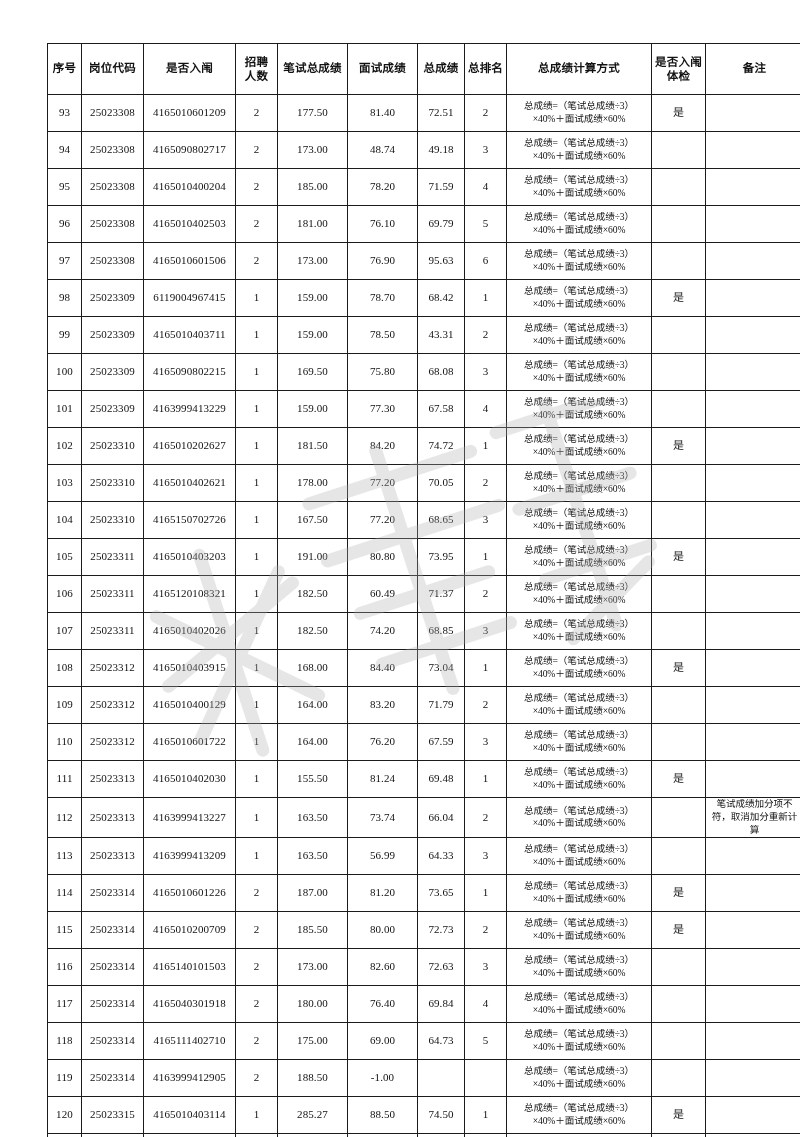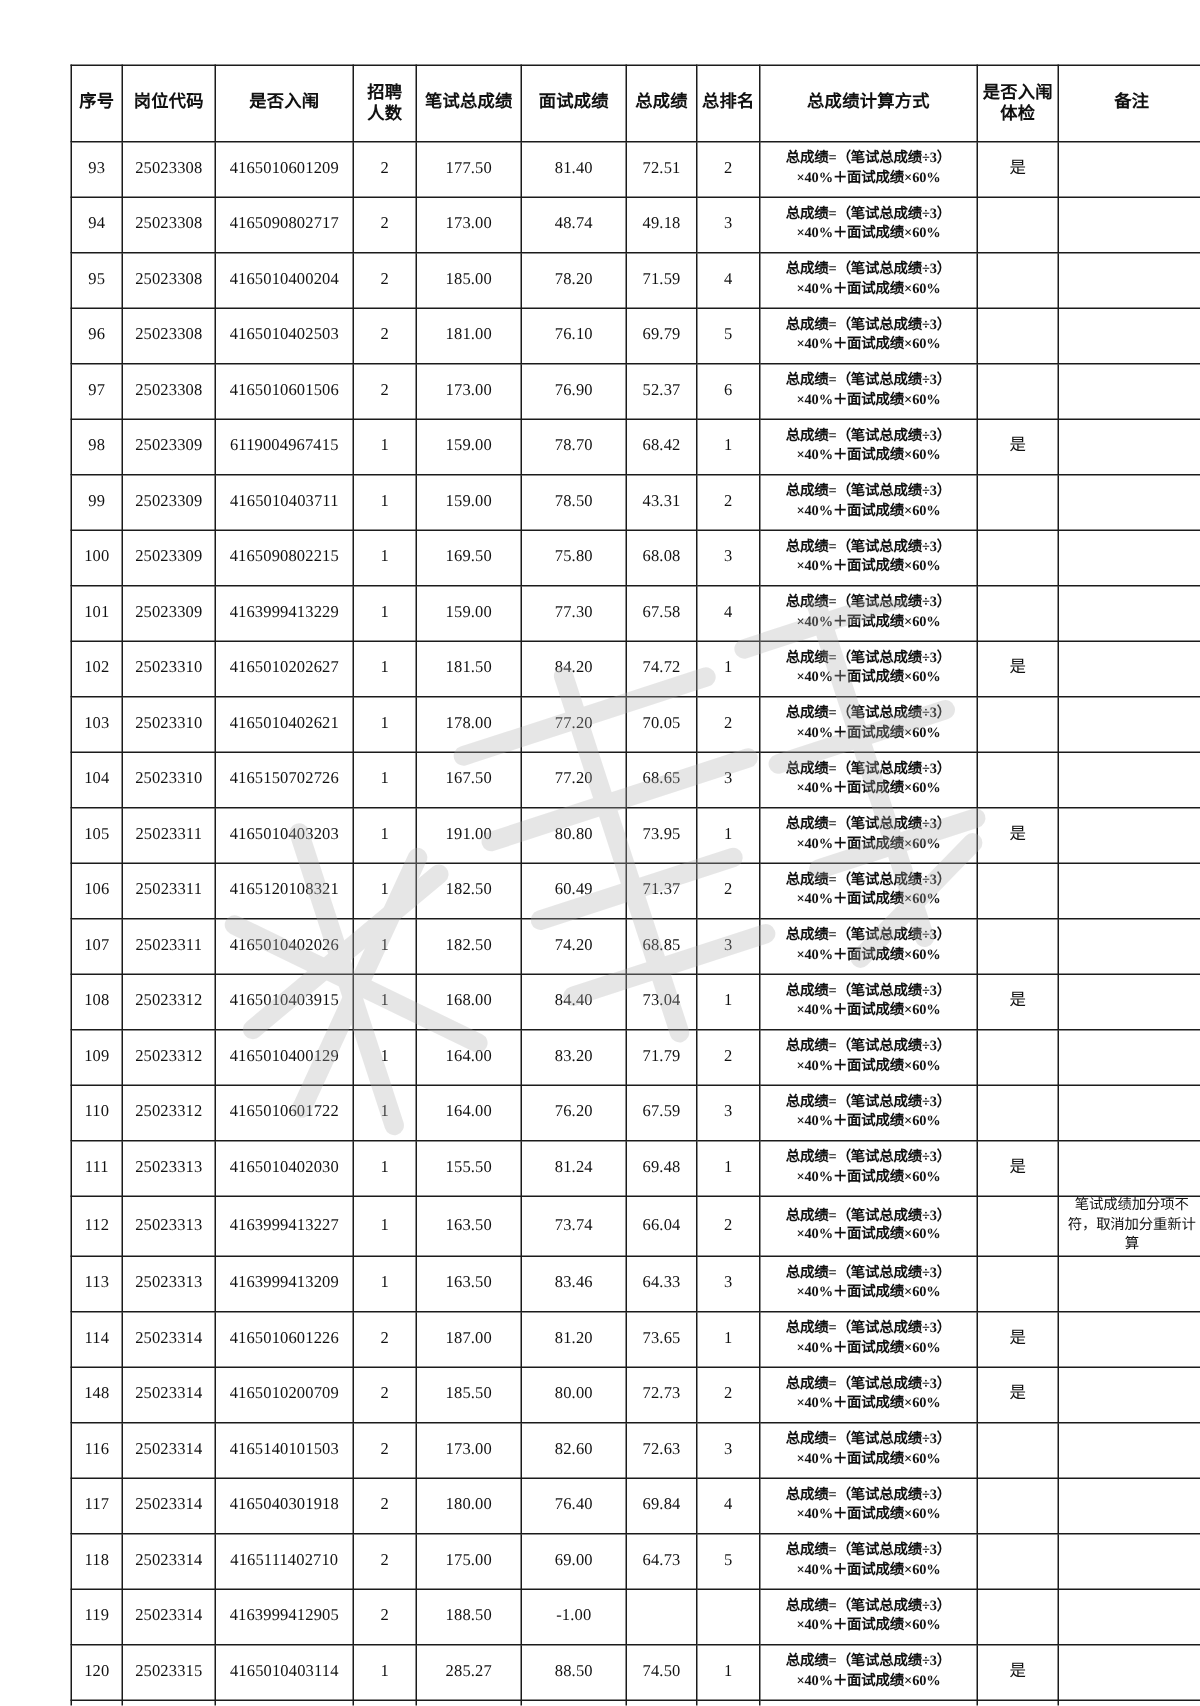--- a/index.html
+++ b/index.html
@@ -76,21 +76,21 @@
     line-height: 1.2;
     font-weight: normal;
   }
   tbody td.num {
     font-family: "Liberation Serif", "DejaVu Serif", serif;
     letter-spacing: 0.1px;
   }
   tbody td.formula {
     font-size: 9.6px;
     line-height: 1.32;
-    font-weight: bold;
+    font-weight: normal;
     letter-spacing: -0.1px;
     padding: 0 3px;
   }
   tbody td.formula .l1 { display: block; }
   tbody td.formula .l2 { display: block; }
   tbody td.pass {
     font-size: 11px;
   }
   tbody td.remark {
     font-size: 9.6px;
@@ -237,21 +237,21 @@
           <td class="pass"></td>
           <td class="remark"></td>
         </tr>
         <tr>
           <td class="num">97</td>
           <td class="num">25023308</td>
           <td class="num">4165010601506</td>
           <td class="num">2</td>
           <td class="num">173.00</td>
           <td class="num">76.90</td>
-          <td class="num">52.37</td>
+          <td class="num">95.63</td>
           <td class="num">6</td>
           <td class="formula">
             <span class="l1">总成绩=（笔试总成绩÷3）</span>
             <span class="l2">×40%＋面试成绩×60%</span>
           </td>
           <td class="pass"></td>
           <td class="remark"></td>
         </tr>
         <tr>
           <td class="num">98</td>
@@ -492,21 +492,21 @@
           </td>
           <td class="pass"></td>
           <td class="remark">笔试成绩加分项不符，取消加分重新计算</td>
         </tr>
         <tr>
           <td class="num">113</td>
           <td class="num">25023313</td>
           <td class="num">4163999413209</td>
           <td class="num">1</td>
           <td class="num">163.50</td>
-          <td class="num">83.46</td>
+          <td class="num">56.99</td>
           <td class="num">64.33</td>
           <td class="num">3</td>
           <td class="formula">
             <span class="l1">总成绩=（笔试总成绩÷3）</span>
             <span class="l2">×40%＋面试成绩×60%</span>
           </td>
           <td class="pass"></td>
           <td class="remark"></td>
         </tr>
         <tr>
@@ -519,21 +519,21 @@
           <td class="num">73.65</td>
           <td class="num">1</td>
           <td class="formula">
             <span class="l1">总成绩=（笔试总成绩÷3）</span>
             <span class="l2">×40%＋面试成绩×60%</span>
           </td>
           <td class="pass">是</td>
           <td class="remark"></td>
         </tr>
         <tr>
-          <td class="num">148</td>
+          <td class="num">115</td>
           <td class="num">25023314</td>
           <td class="num">4165010200709</td>
           <td class="num">2</td>
           <td class="num">185.50</td>
           <td class="num">80.00</td>
           <td class="num">72.73</td>
           <td class="num">2</td>
           <td class="formula">
             <span class="l1">总成绩=（笔试总成绩÷3）</span>
             <span class="l2">×40%＋面试成绩×60%</span>

